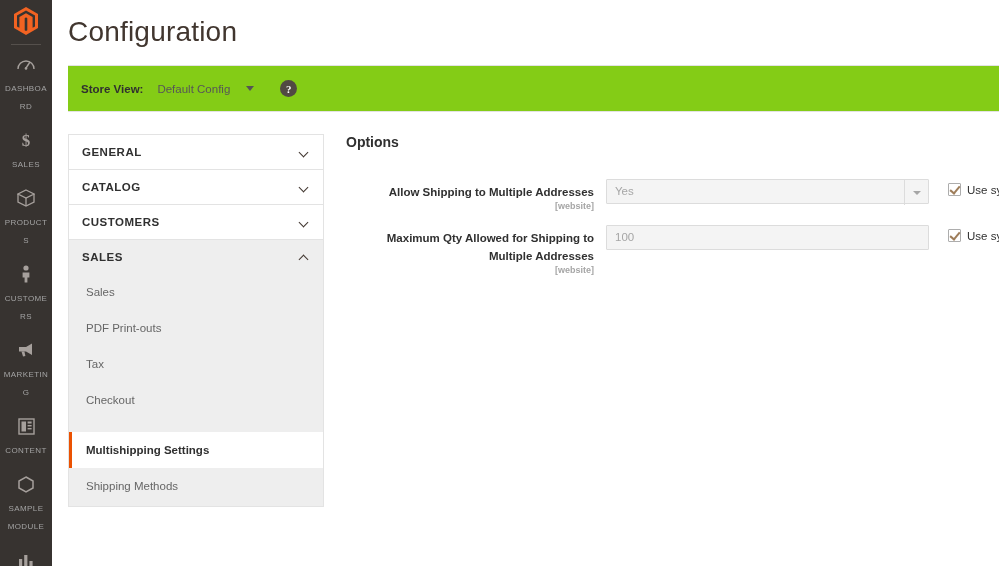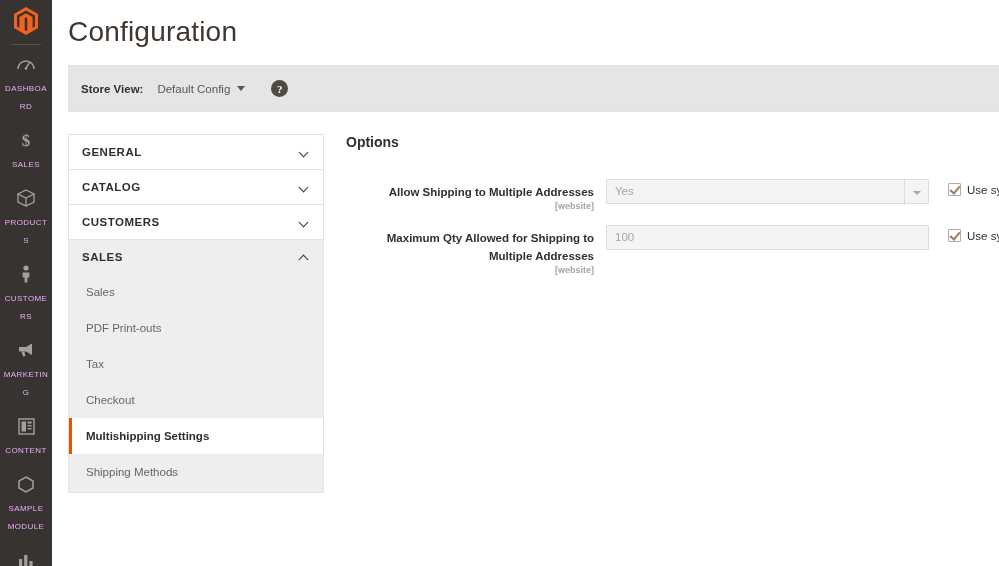--- a/index.html
+++ b/index.html
@@ -26,21 +26,21 @@
   }
   .logo-hex { display: block; }
   .rail-divider {
     width: 30px; height: 1px; background: #55504c;
     margin: 6px auto 0 auto;
   }
   .rail-item {
     display: block; width: 52px;
     padding: 9px 2px 8px 2px;
     text-align: center;
-    color: #f0abfc;
+    color: #a3a3a3;
     text-decoration: none;
   }
   .rail-icon {
     height: 20px; display: flex; align-items: center; justify-content: center;
     margin-bottom: 3px;
   }
   .rail-label {
     font-size: 8px; letter-spacing: .4px; line-height: 10px;
     text-transform: uppercase;
     word-wrap: break-word;
@@ -49,31 +49,31 @@
   
   .main { flex: 1 1 auto; height: 566px; position: relative; background: #ffffff; overflow: hidden; }
 
   .page-title {
     font-size: 28px; font-weight: 400; color: #41362f;
     padding: 16px 0 0 16px; letter-spacing: .2px;
   }
 
   .storeview-bar {
     margin: 17px 0 0 16px;
-    background: #e5e5e5;
+    background: #84cc16;
     border-top: 1px solid #e3e3e3;
     border-bottom: 1px solid #e3e3e3;
     height: 47px;
     display: flex; align-items: center;
     padding-left: 13px;
   }
   .sv-label { font-size: 11.5px; font-weight: bold; color: #303030; }
   .sv-select {
     margin-left: 14px; font-size: 11.5px; color: #575757;
-    display: flex; align-items: center; gap: 7px; cursor: pointer;
+    display: flex; align-items: center; gap: 16px; cursor: pointer;
   }
   .caret-down {
     width: 0; height: 0;
     border-left: 4px solid transparent; border-right: 4px solid transparent;
     border-top: 5px solid #555;
   }
   .help-icon {
     margin-left: 26px;
     width: 17px; height: 17px; border-radius: 50%;
     background: #514943; color: #fff;
@@ -112,20 +112,21 @@
   .nav-sub { background: #eeeeee; padding-bottom: 2px; }
   .nav-sub-item {
     height: 36px; display: flex; align-items: center;
     padding-left: 14px;
     font-size: 11.5px; color: #666666; cursor: pointer;
     border-left: 3px solid transparent;
   }
   .nav-sub-item.active {
     background: #ffffff; color: #303030; font-weight: bold;
     border-left: 3px solid #eb5202;
+    margin-top: 14px;
   }
 
   
   .content-col { flex: 1 1 auto; padding-left: 20px; }
   .section-title {
     font-size: 14px; font-weight: bold; color: #303030;
     padding: 0 0 0 2px; margin-bottom: 29px;
   }
   .field-row { display: flex; align-items: flex-start; margin-bottom: 14px; }
   .field-label {

